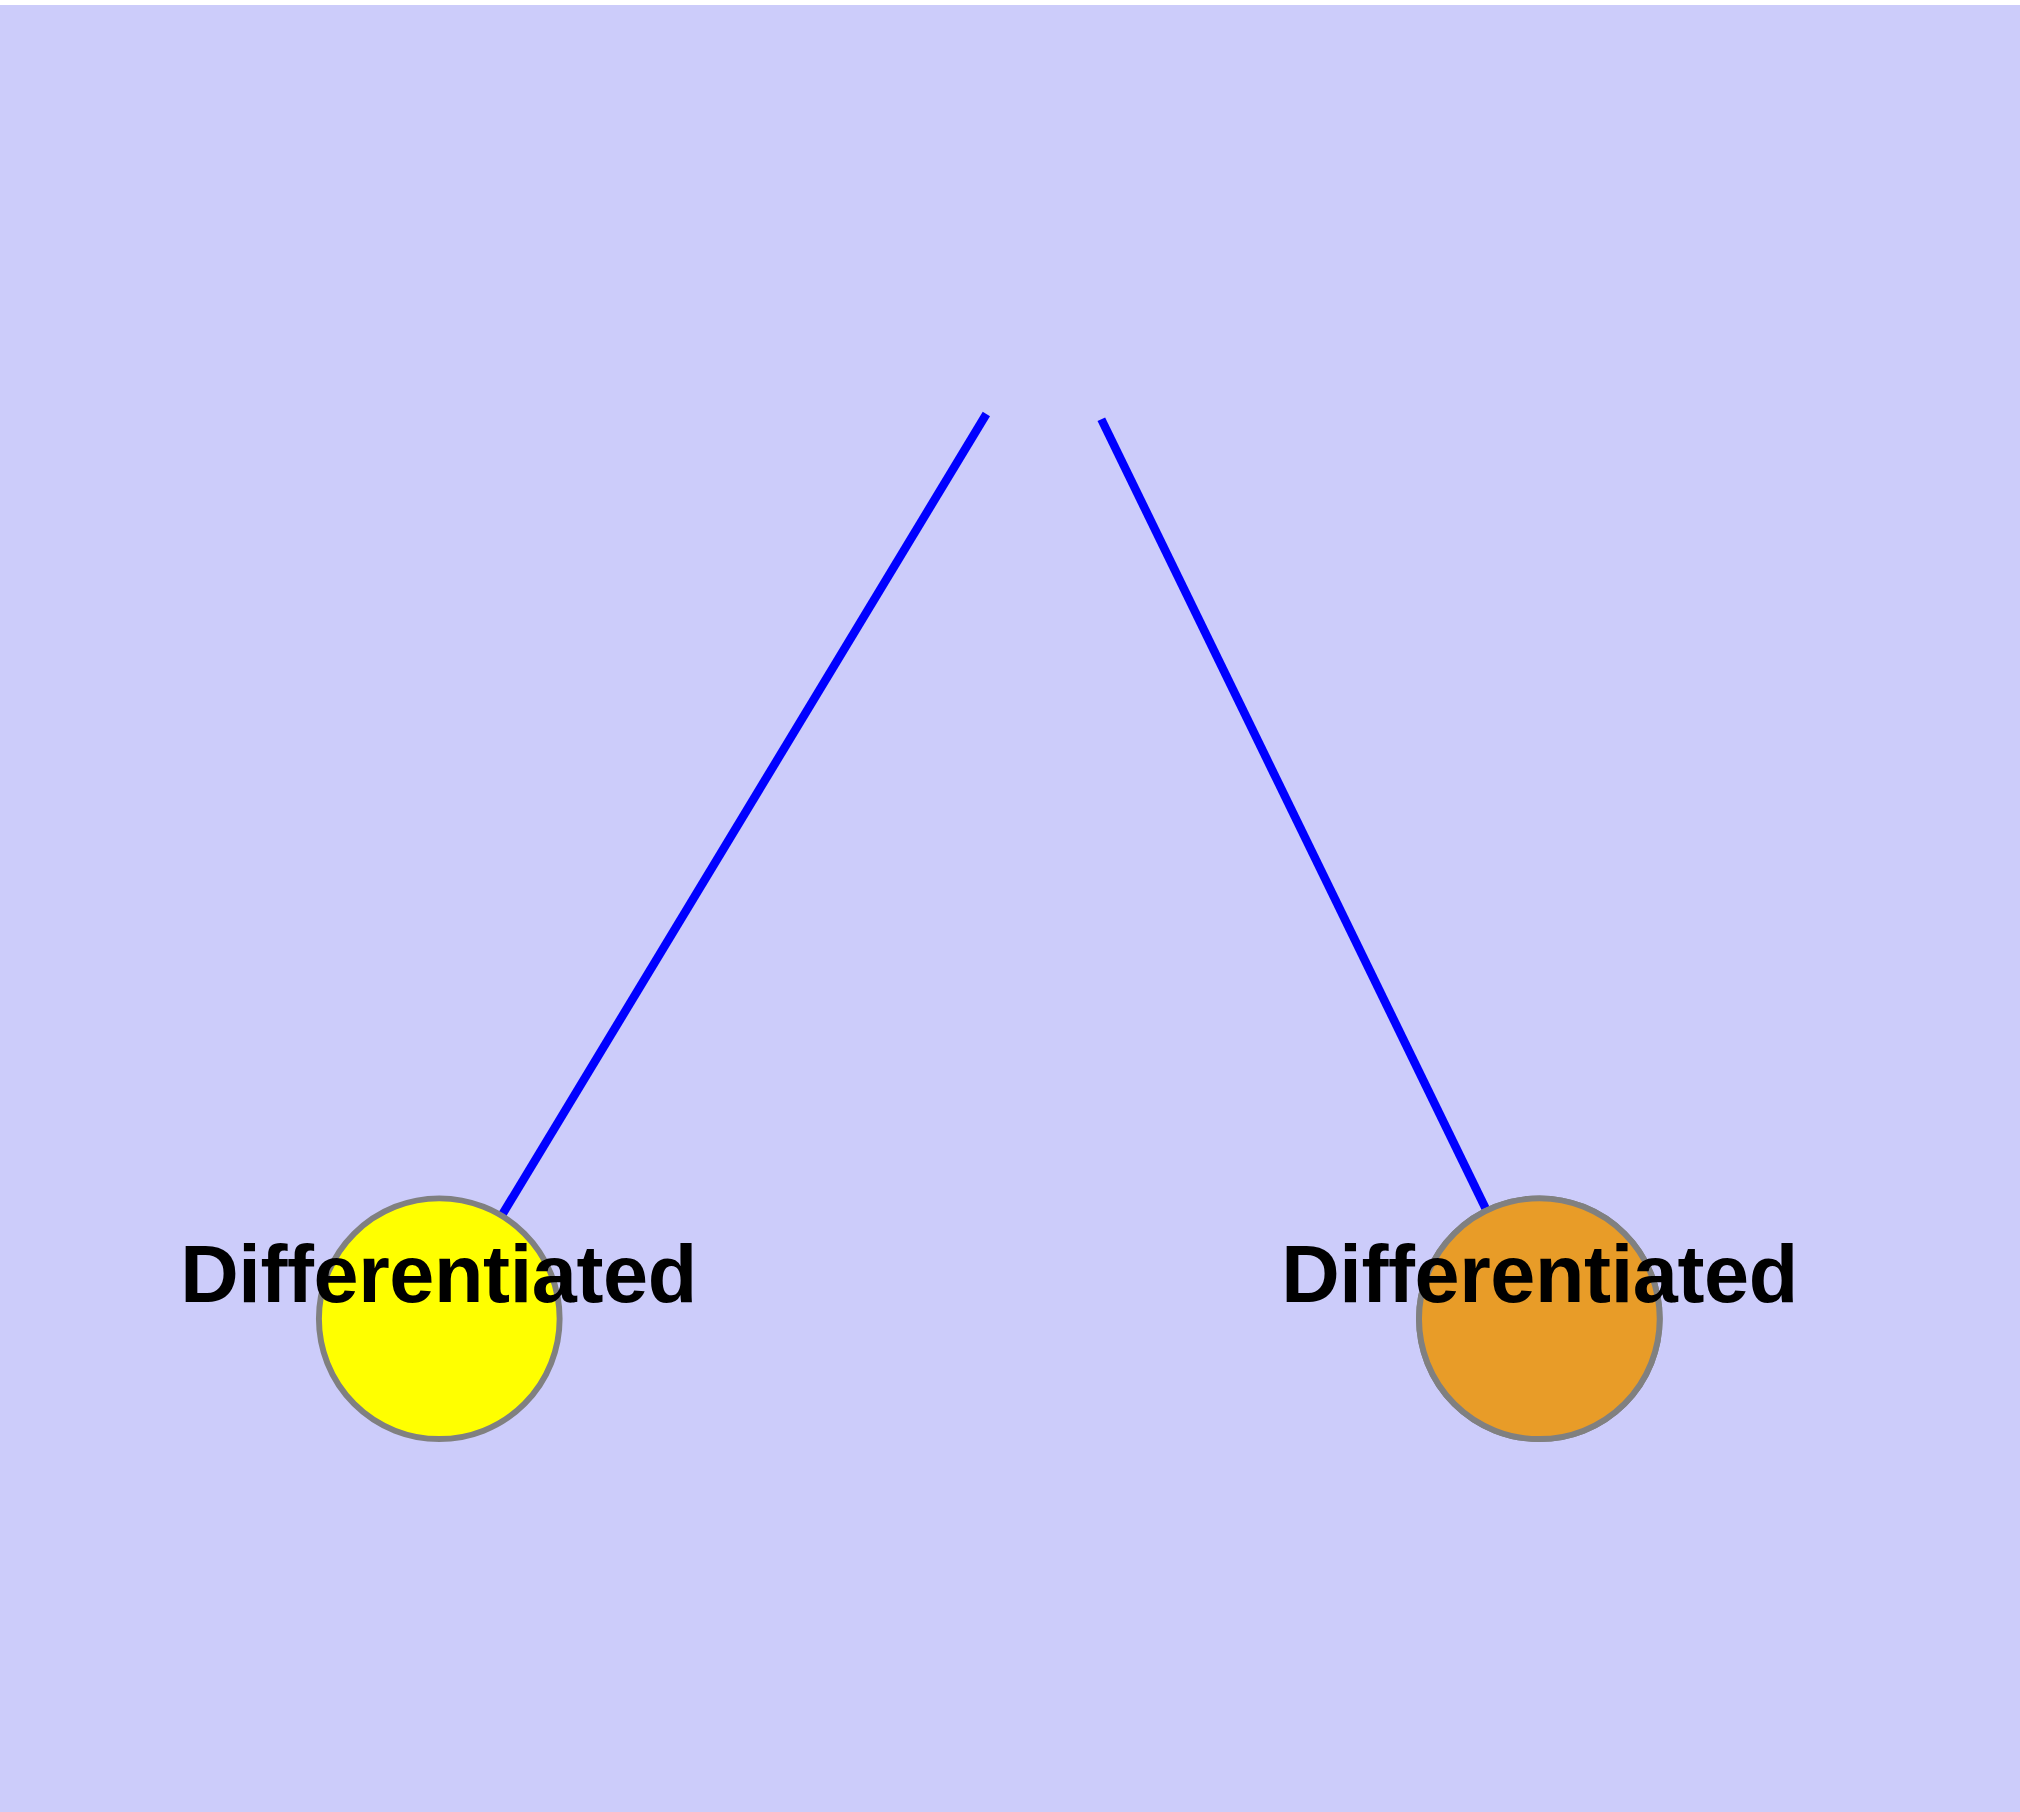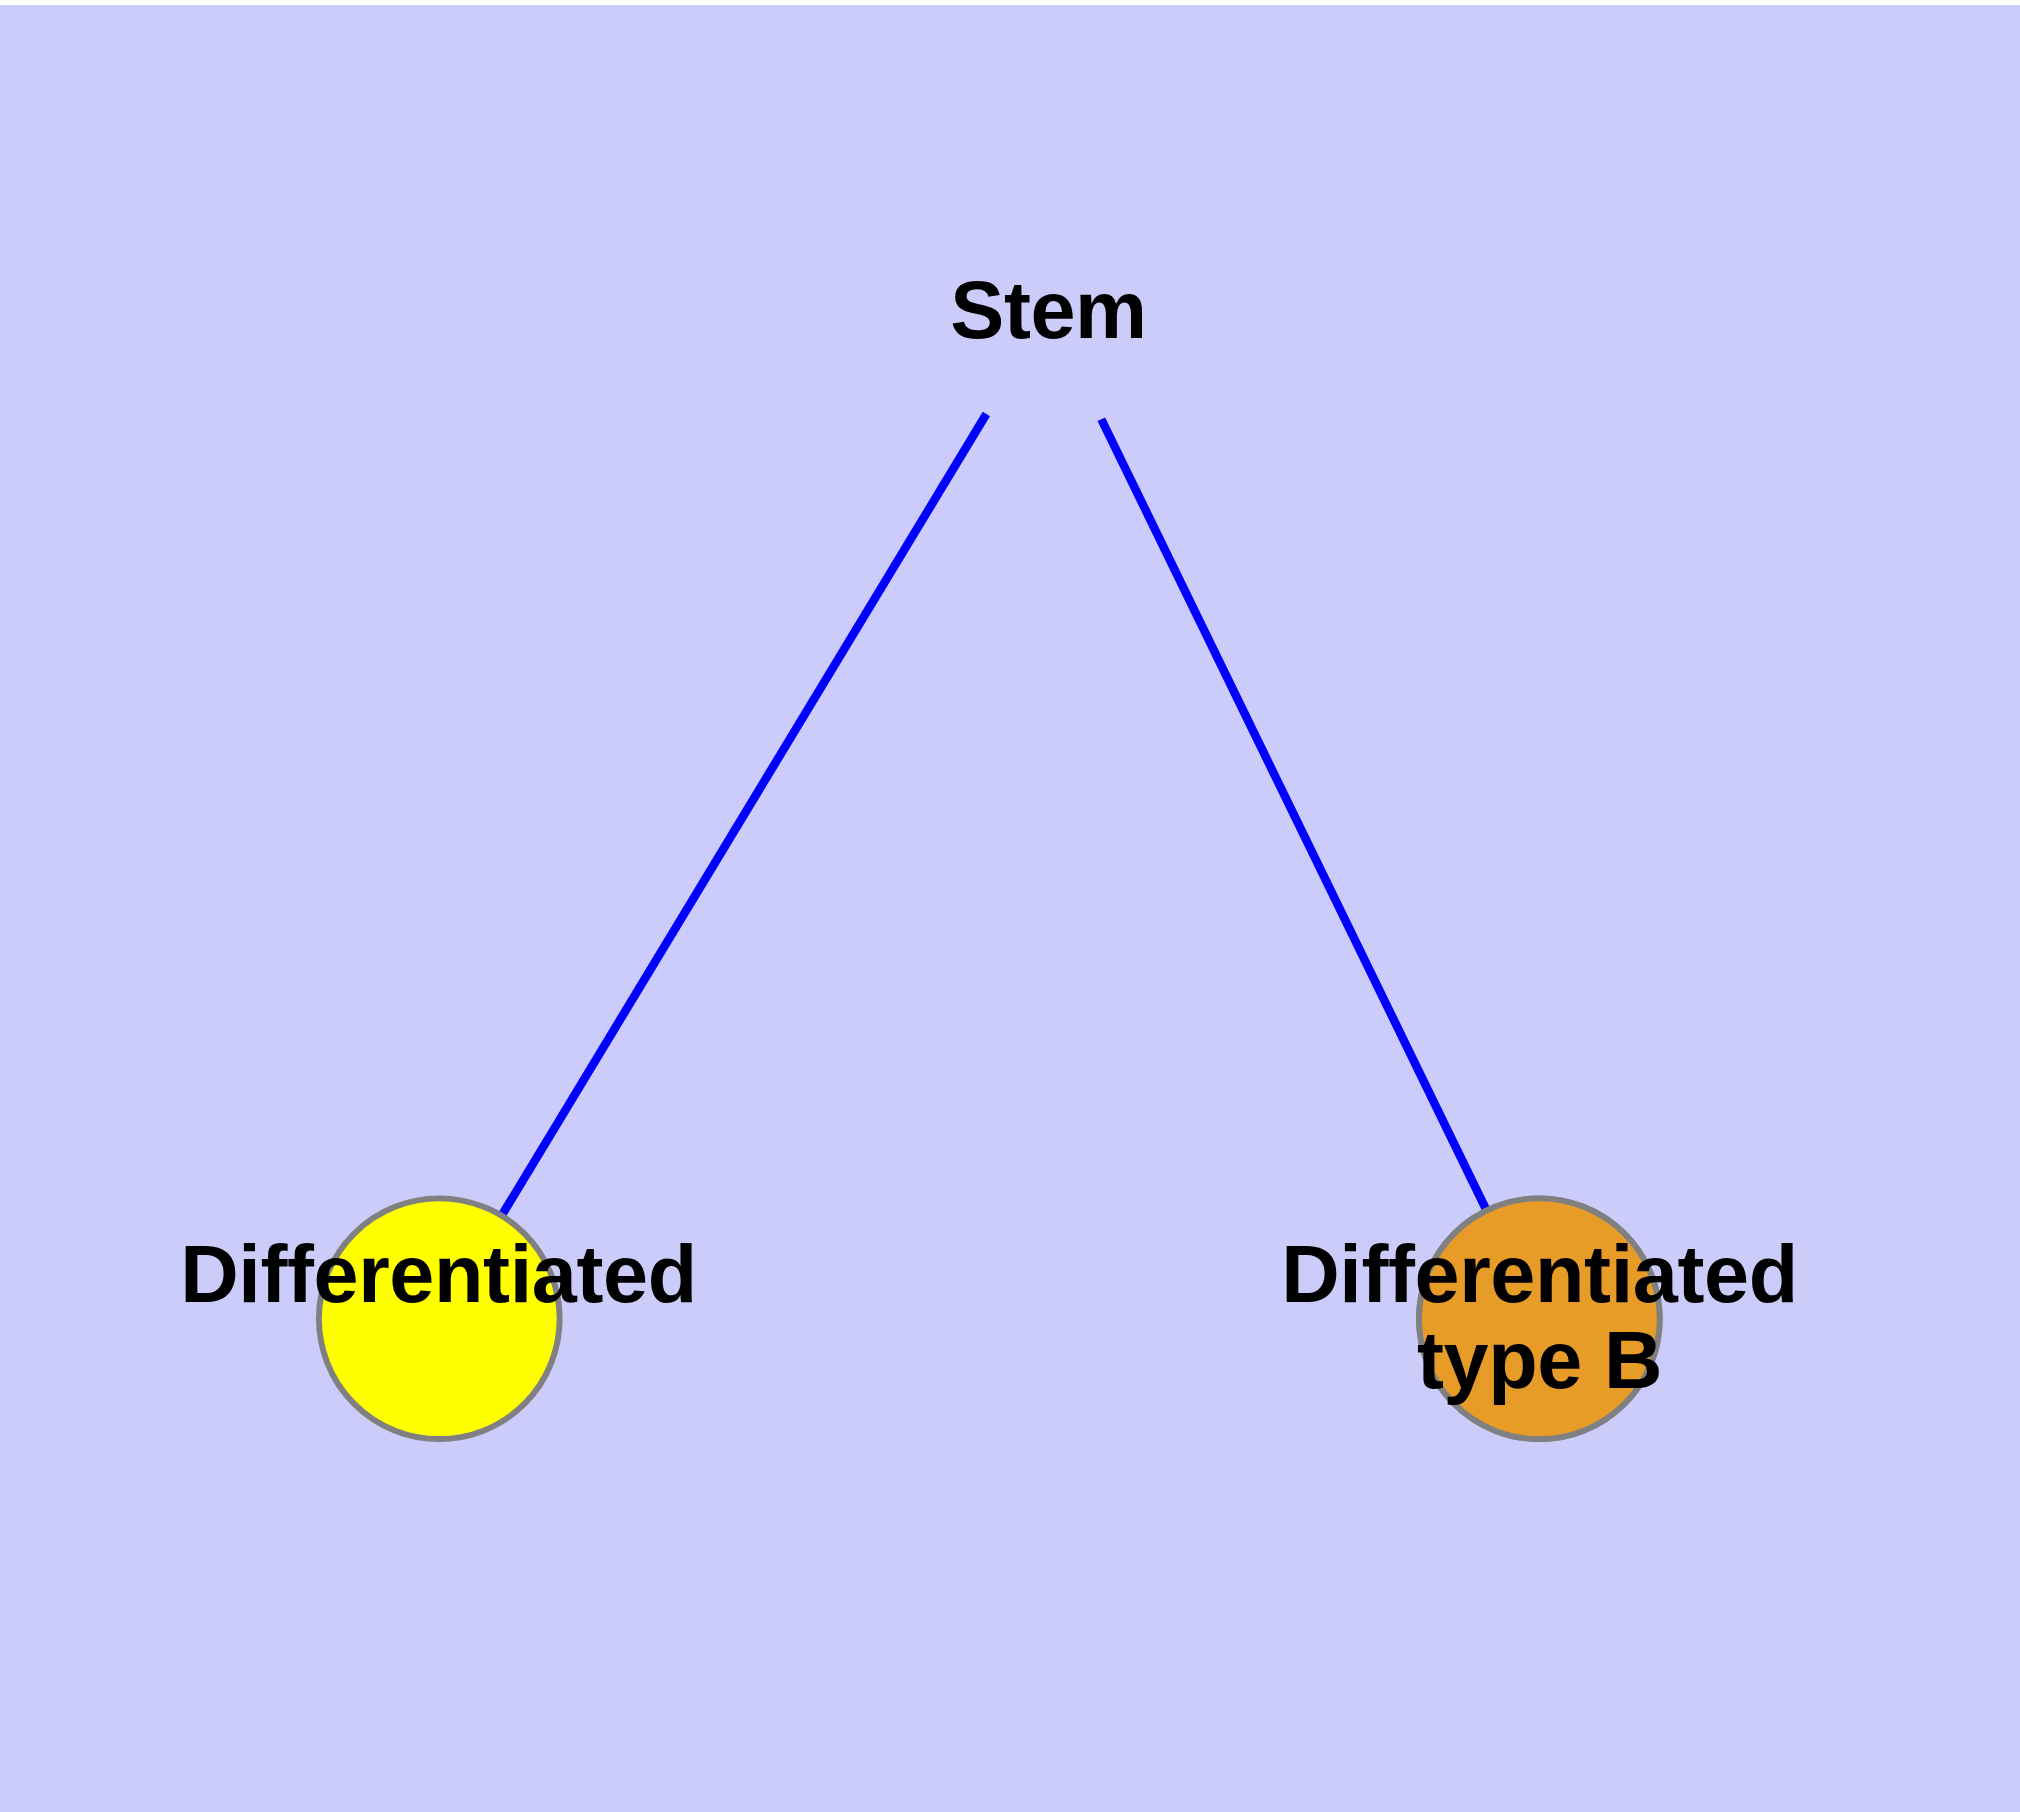--- a/index.html
+++ b/index.html
@@ -62,20 +62,19 @@
       <line x1="1299.1694064882952" y1="494.66739950705164" x2="1753.8305935117048" y2="1428.3326004929484" stroke="#0000ff" stroke-width="10" stroke-linecap="butt"></line>
     </g>
 
     <g cx="1237" cy="367" r="142" fill="#8cee00" stroke="#808080">
       <circle cx="518" cy="1556" r="142" fill="#ffff00" stroke="#808080" stroke-width="7"></circle>
       <circle cx="1816" cy="1556" r="142" fill="#e89c28" stroke="#808080" stroke-width="7"></circle>
       <circle cx="1816" cy="1556" r="142" fill="#e89c28" stroke="#808080" stroke-width="7"></circle>
     </g>
   </svg>
 
-  <div class="node-label root" style="left: 201px; top: 268px; width: 1695px; color: rgb(0, 0, 0);">Stem</div>
 
   <div class="node-label leaf" style="left: -409px; top: 1232px; width: 1695px; color: rgb(0, 0, 0);"><span>Differentiated</span><br></div>
 
-  <div class="node-label leaf" style="left: 692px; top: 1232px; width: 1695px; color: rgb(0, 0, 0);"><span>Differentiated</span><br><span>type B</span></div>
+  <div class="node-label leaf" style="left: 692px; top: 1232px; width: 1695px; color: rgb(0, 0, 0);"><span>Differentiated</span><br></div>
 
 </div>
 
 
 </body></html>

